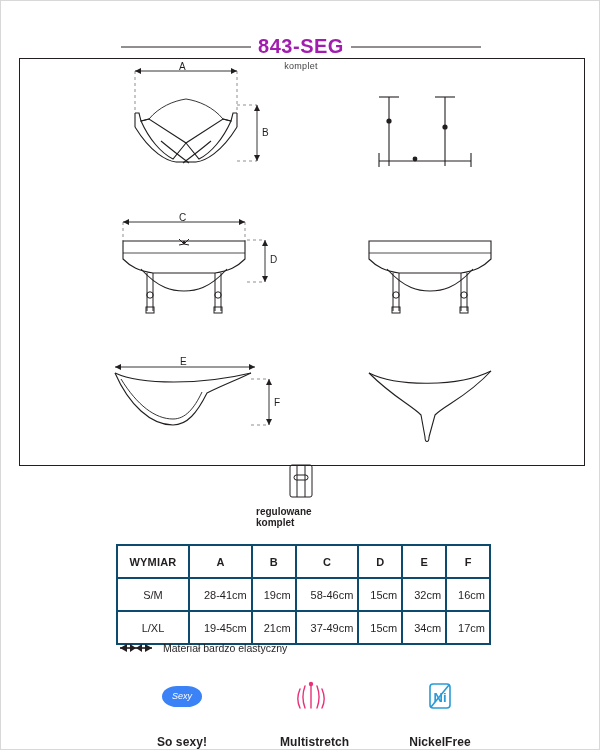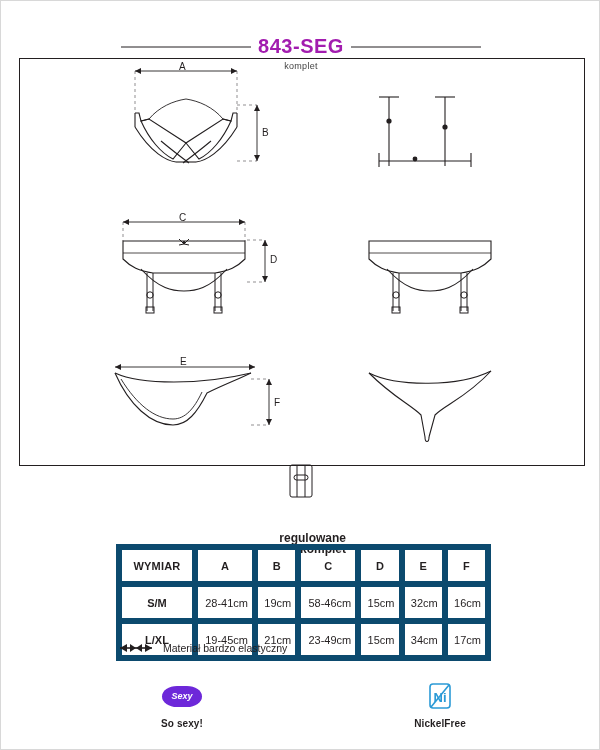--- a/index.html
+++ b/index.html
@@ -64,57 +64,56 @@
     height: 750px;
     pointer-events: none;
   }
 
   
   .strap-caption {
     position: absolute;
     left: 255px;
     top: 505px;
     width: 90px;
-    text-align: right;
-    font-size: 12px;
+    text-align: left;
+    font-size: 10px;
     font-weight: bold;
     line-height: 11px;
     color: #231f20;
-    margin-top: 27px;
   }
 
   
   .table-wrap {
     position: absolute;
     left: 115px;
     top: 543px;
     width: 375px;
   }
   table.sizes {
     border-collapse: collapse;
     width: 375px;
     font-size: 11px;
   }
   table.sizes td, table.sizes th {
-    border: 6px solid #0c4a6e;
+    border: 2px solid #0c4a6e;
     height: 31px;
     text-align: center;
     font-weight: normal;
     padding: 0 4px;
     color: #231f20;
   }
   table.sizes thead th {
     font-weight: bold;
     font-size: 11px;
   }
   table.sizes thead th.first-col {
     letter-spacing: 0.2px;
   }
   table.sizes td.rowhead {
-    font-weight: bold;
+    font-weight: normal;
   }
   table.sizes .first-col {
     width: 62px;
   }
   table.sizes td.value {
     text-align: right;
   }
 
   
   .elastic-note {
@@ -145,33 +144,33 @@
     width: 62px;
     text-align: center;
   }
   .icon-item .glyph {
     height: 34px;
     display: flex;
     align-items: center;
     justify-content: center;
   }
   .icon-item .label {
-    margin-top: 5px;
-    font-size: 10px;
+    margin-top: 22px;
+    font-size: 12px;
     font-weight: bold;
     color: #231f20;
     letter-spacing: 0.1px;
   }
   .badge-sosexy {
     width: 40px; height: 21px;
-    background: #6d28d9;
+    background: #3b82f6;
     border-radius: 20px / 14px;
     color: #fff;
     font-size: 9px;
-    font-weight: bold;
+    font-weight: normal;
     font-style: italic;
     display: flex;
     align-items: center;
     justify-content: center;
   }
 </style>
 </head>
 <body>
 
 <div class="page">
@@ -328,21 +327,21 @@
           <td class="value">19cm</td>
           <td class="value">58-46cm</td>
           <td class="value">15cm</td>
           <td class="value">32cm</td>
           <td class="value">16cm</td>
         </tr>
         <tr>
           <td class="first-col rowhead">L/XL</td>
           <td class="value">19-45cm</td>
           <td class="value">21cm</td>
-          <td class="value">23-49cm</td>
+          <td class="value">37-49cm</td>
           <td class="value">15cm</td>
           <td class="value">34cm</td>
           <td class="value">17cm</td>
         </tr>
       </tbody>
     </table>
   </div>
 
   <div class="elastic-note">
     <svg class="arrow-svg" width="40" height="12" viewBox="0 0 40 12">
@@ -358,20 +357,35 @@
   <div class="icons">
 
     <div class="icon-item">
       <div class="glyph">
         <div class="badge-sosexy">Sexy</div>
       </div>
       <div class="label">So sexy!</div>
     </div>
 
 
+    <div class="icon-item">
+      <div class="glyph">
+        <svg width="30" height="32" viewBox="0 0 30 32">
+          <g stroke="#e8317a" stroke-width="1.4" fill="none" stroke-linecap="round">
+            <path d="M15 4 L15 28"></path>
+            <path d="M9 6 C6 14, 6 20, 9 28"></path>
+            <path d="M21 6 C24 14, 24 20, 21 28"></path>
+            <path d="M4 9 C1 16, 1 22, 4 28"></path>
+            <path d="M26 9 C29 16, 29 22, 26 28"></path>
+          </g>
+          <circle cx="15" cy="4" r="2.2" fill="#e8317a"></circle>
+        </svg>
+      </div>
+      <div class="label">Multistretch</div>
+    </div>
 
     <div class="icon-item">
       <div class="glyph">
         <svg width="28" height="32" viewBox="0 0 28 32">
           <rect x="4" y="4" width="20" height="24" rx="3" fill="none" stroke="#2b9ad6" stroke-width="1.6"></rect>
           <text x="14" y="22" font-family="Liberation Sans, sans-serif" font-size="13" font-weight="bold" fill="#2b9ad6" text-anchor="middle">Ni</text>
           <line x1="5" y1="27" x2="23" y2="5" stroke="#2b9ad6" stroke-width="1.6"></line>
         </svg>
       </div>
       <div class="label">NickelFree</div>

